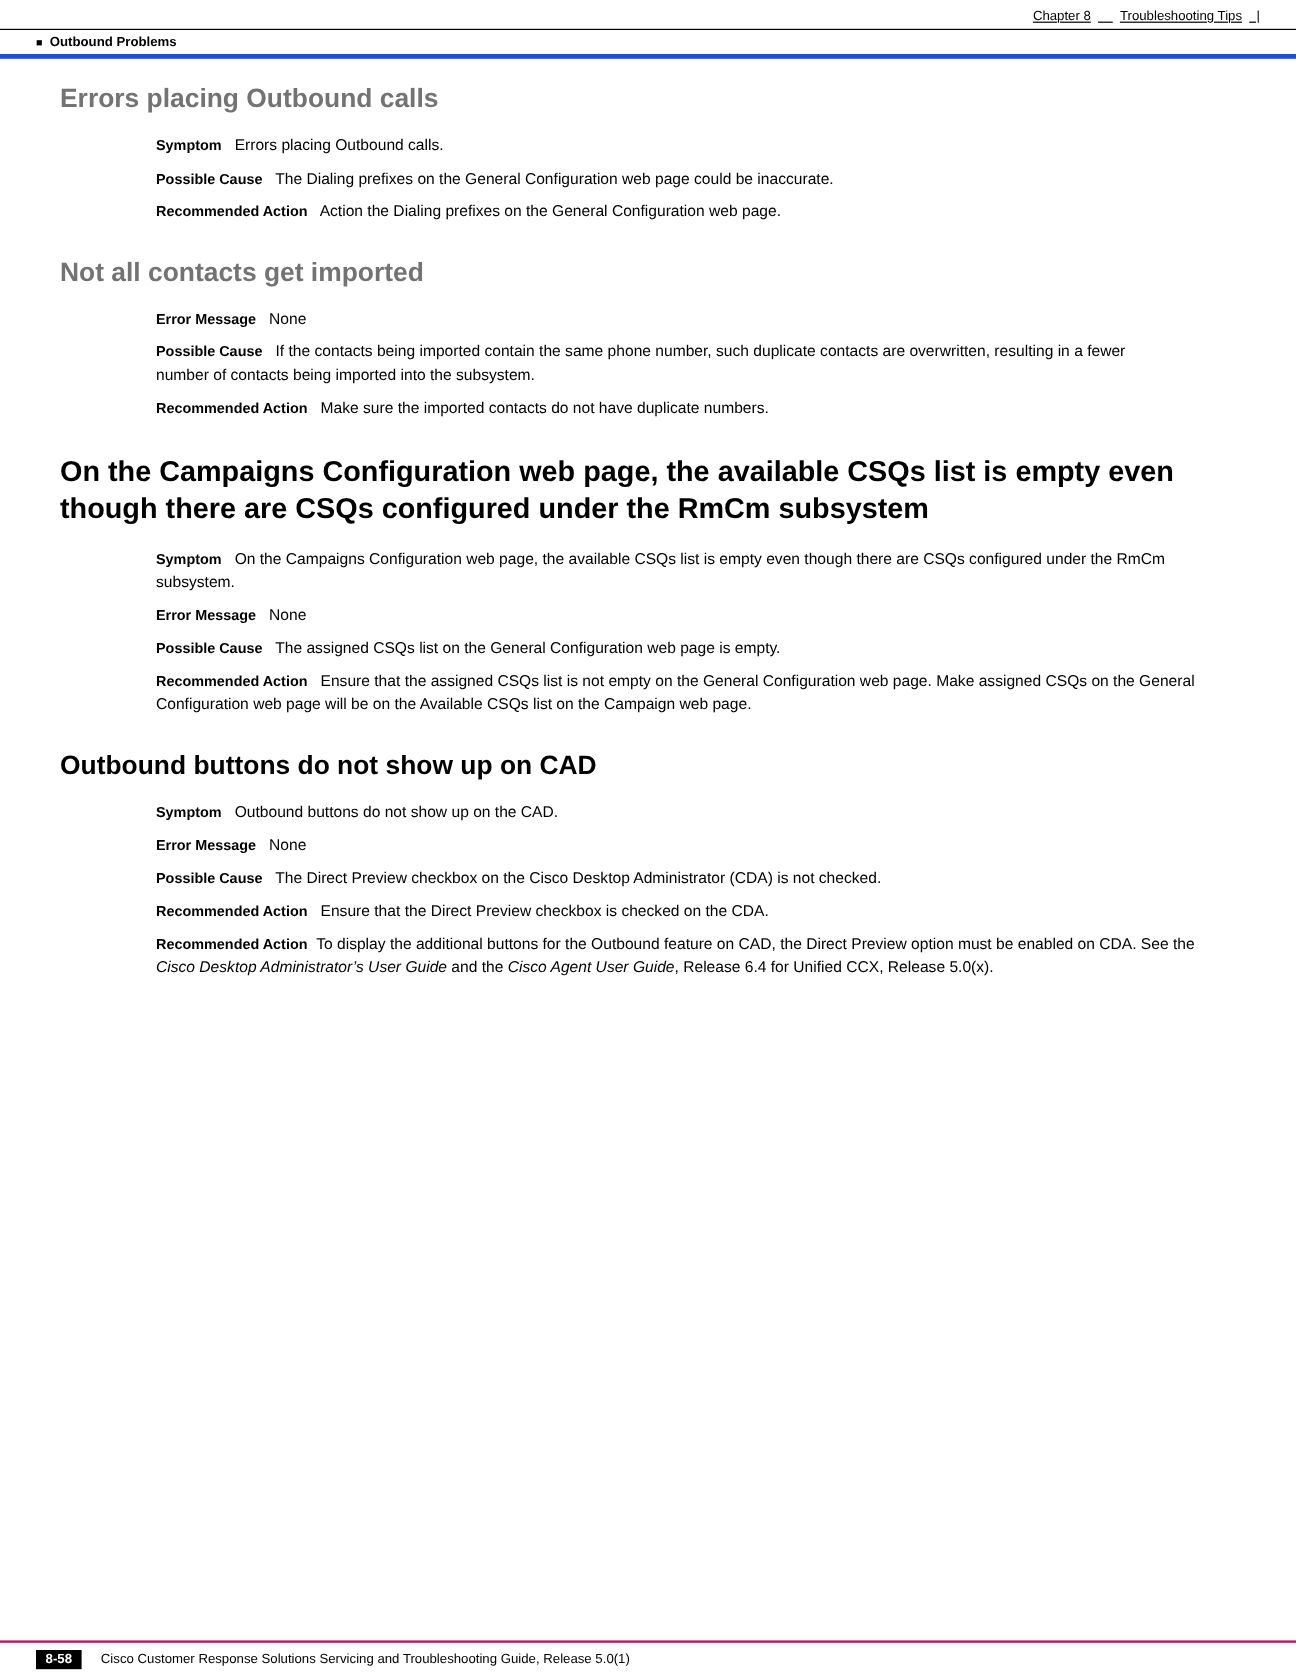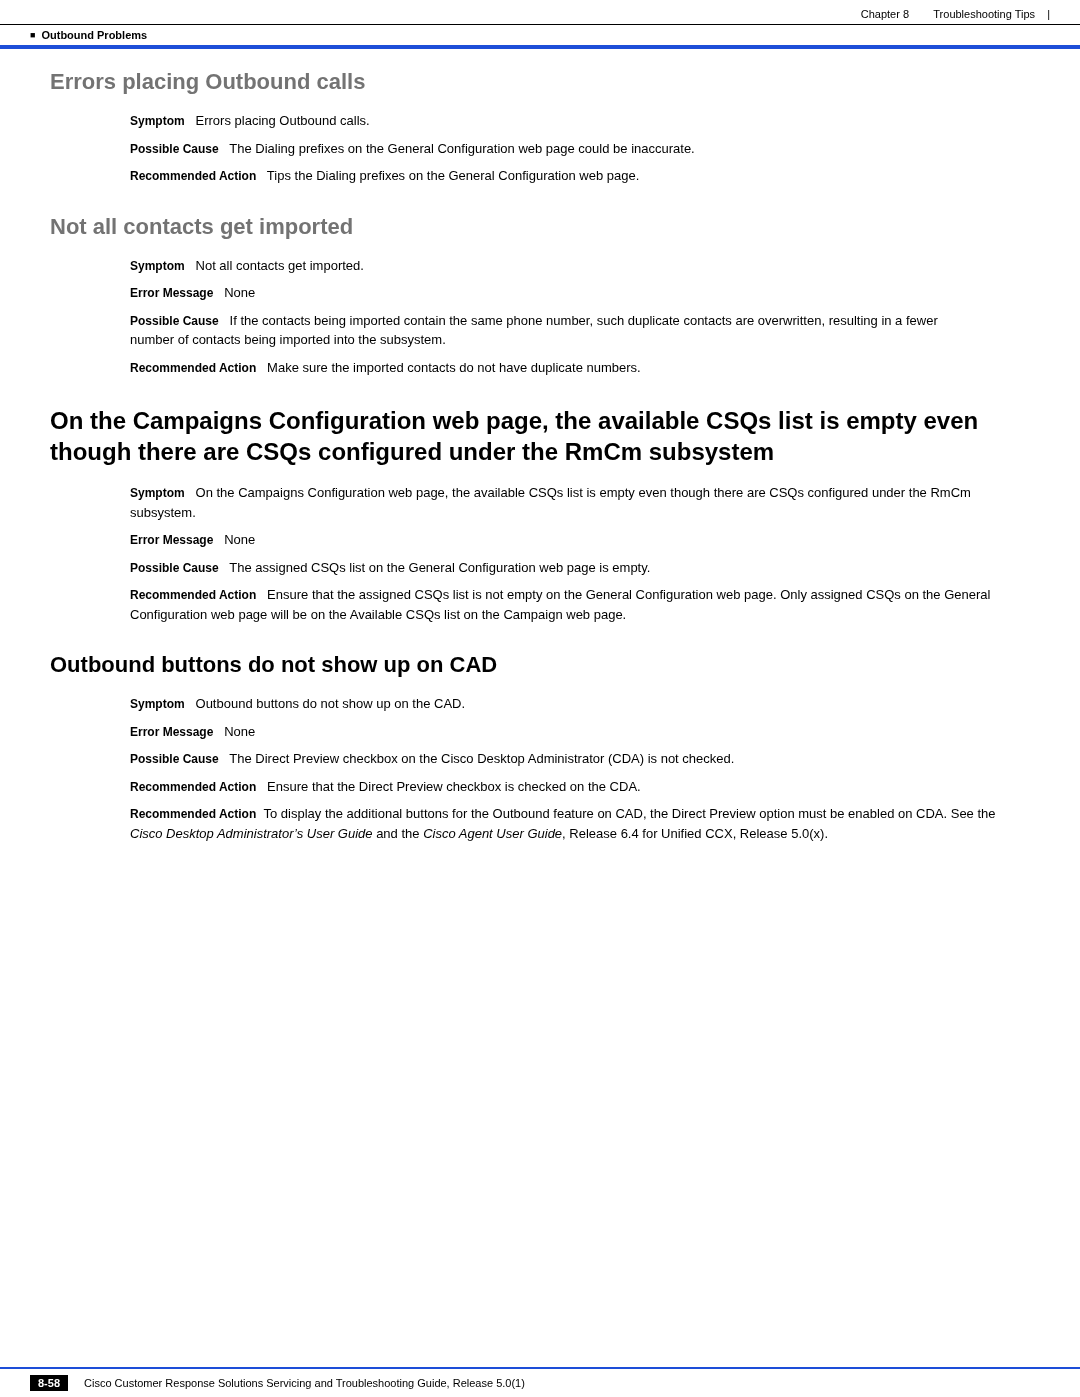--- a/index.html
+++ b/index.html
@@ -19,20 +19,21 @@
       align-items: center;
       padding: 8px 30px 4px 30px;
       border-bottom: 1px solid #000;
       font-size: 11px;
     }
 
     .header-chapter {
       display: flex;
       gap: 6px;
       align-items: center;
+      text-decoration: underline;
     }
 
     .breadcrumb-bar {
       padding: 4px 30px;
       font-size: 11px;
       font-weight: bold;
       border-bottom: 4px solid #1d4ed8;
       display: flex;
       align-items: center;
       gap: 6px;
@@ -92,21 +93,21 @@
     .field-value.mono {
       font-family: 'Courier New', monospace;
       font-size: 12px;
     }
 
     .footer-bar {
       position: absolute;
       bottom: 0;
       left: 0;
       right: 0;
-      border-top: 2px solid #1d4ed8;
+      border-top: 2px solid #be185d;
       display: flex;
       align-items: center;
       padding: 6px 30px;
       font-size: 11px;
       gap: 16px;
     }
 
     .footer-page-num {
       background: #000;
       color: #fff;
@@ -143,30 +144,26 @@
     <div class="field-block">
       <span class="field-label">Symptom</span>&nbsp;&nbsp;
       <span class="field-value">Errors placing Outbound calls.</span>
     </div>
     <div class="field-block">
       <span class="field-label">Possible Cause</span>&nbsp;&nbsp;
       <span class="field-value">The Dialing prefixes on the General Configuration web page could be inaccurate.</span>
     </div>
     <div class="field-block">
       <span class="field-label">Recommended Action</span>&nbsp;&nbsp;
-      <span class="field-value">Tips the Dialing prefixes on the General Configuration web page.</span>
+      <span class="field-value">Action the Dialing prefixes on the General Configuration web page.</span>
     </div>
   </div>
 
   <div class="section">
     <div class="section-title">Not all contacts get imported</div>
-    <div class="field-block">
-      <span class="field-label">Symptom</span>&nbsp;&nbsp;
-      <span class="field-value">Not all contacts get imported.</span>
-    </div>
     <div class="field-block">
       <span class="field-label">Error Message</span>&nbsp;&nbsp;
       <span class="field-value">None</span>
     </div>
     <div class="field-block" style="padding-right:60px;">
       <span class="field-label">Possible Cause</span>&nbsp;&nbsp;
       <span class="field-value">If the contacts being imported contain the same phone number, such duplicate contacts are overwritten, resulting in a fewer number of contacts being imported into the subsystem.</span>
     </div>
     <div class="field-block">
       <span class="field-label">Recommended Action</span>&nbsp;&nbsp;
@@ -183,21 +180,21 @@
     <div class="field-block">
       <span class="field-label">Error Message</span>&nbsp;&nbsp;
       <span class="field-value">None</span>
     </div>
     <div class="field-block">
       <span class="field-label">Possible Cause</span>&nbsp;&nbsp;
       <span class="field-value">The assigned CSQs list on the General Configuration web page is empty.</span>
     </div>
     <div class="field-block" style="padding-right:30px;">
       <span class="field-label">Recommended Action</span>&nbsp;&nbsp;
-      <span class="field-value">Ensure that the assigned CSQs list is not empty on the General Configuration web page. Only assigned CSQs on the General Configuration web page will be on the Available CSQs list on the Campaign web page.</span>
+      <span class="field-value">Ensure that the assigned CSQs list is not empty on the General Configuration web page. Make assigned CSQs on the General Configuration web page will be on the Available CSQs list on the Campaign web page.</span>
     </div>
   </div>
 
   <div class="section">
     <div class="section-title-large">Outbound buttons do not show up on CAD</div>
     <div class="field-block">
       <span class="field-label">Symptom</span>&nbsp;&nbsp;
       <span class="field-value">Outbound buttons do not show up on the CAD.</span>
     </div>
     <div class="field-block">

